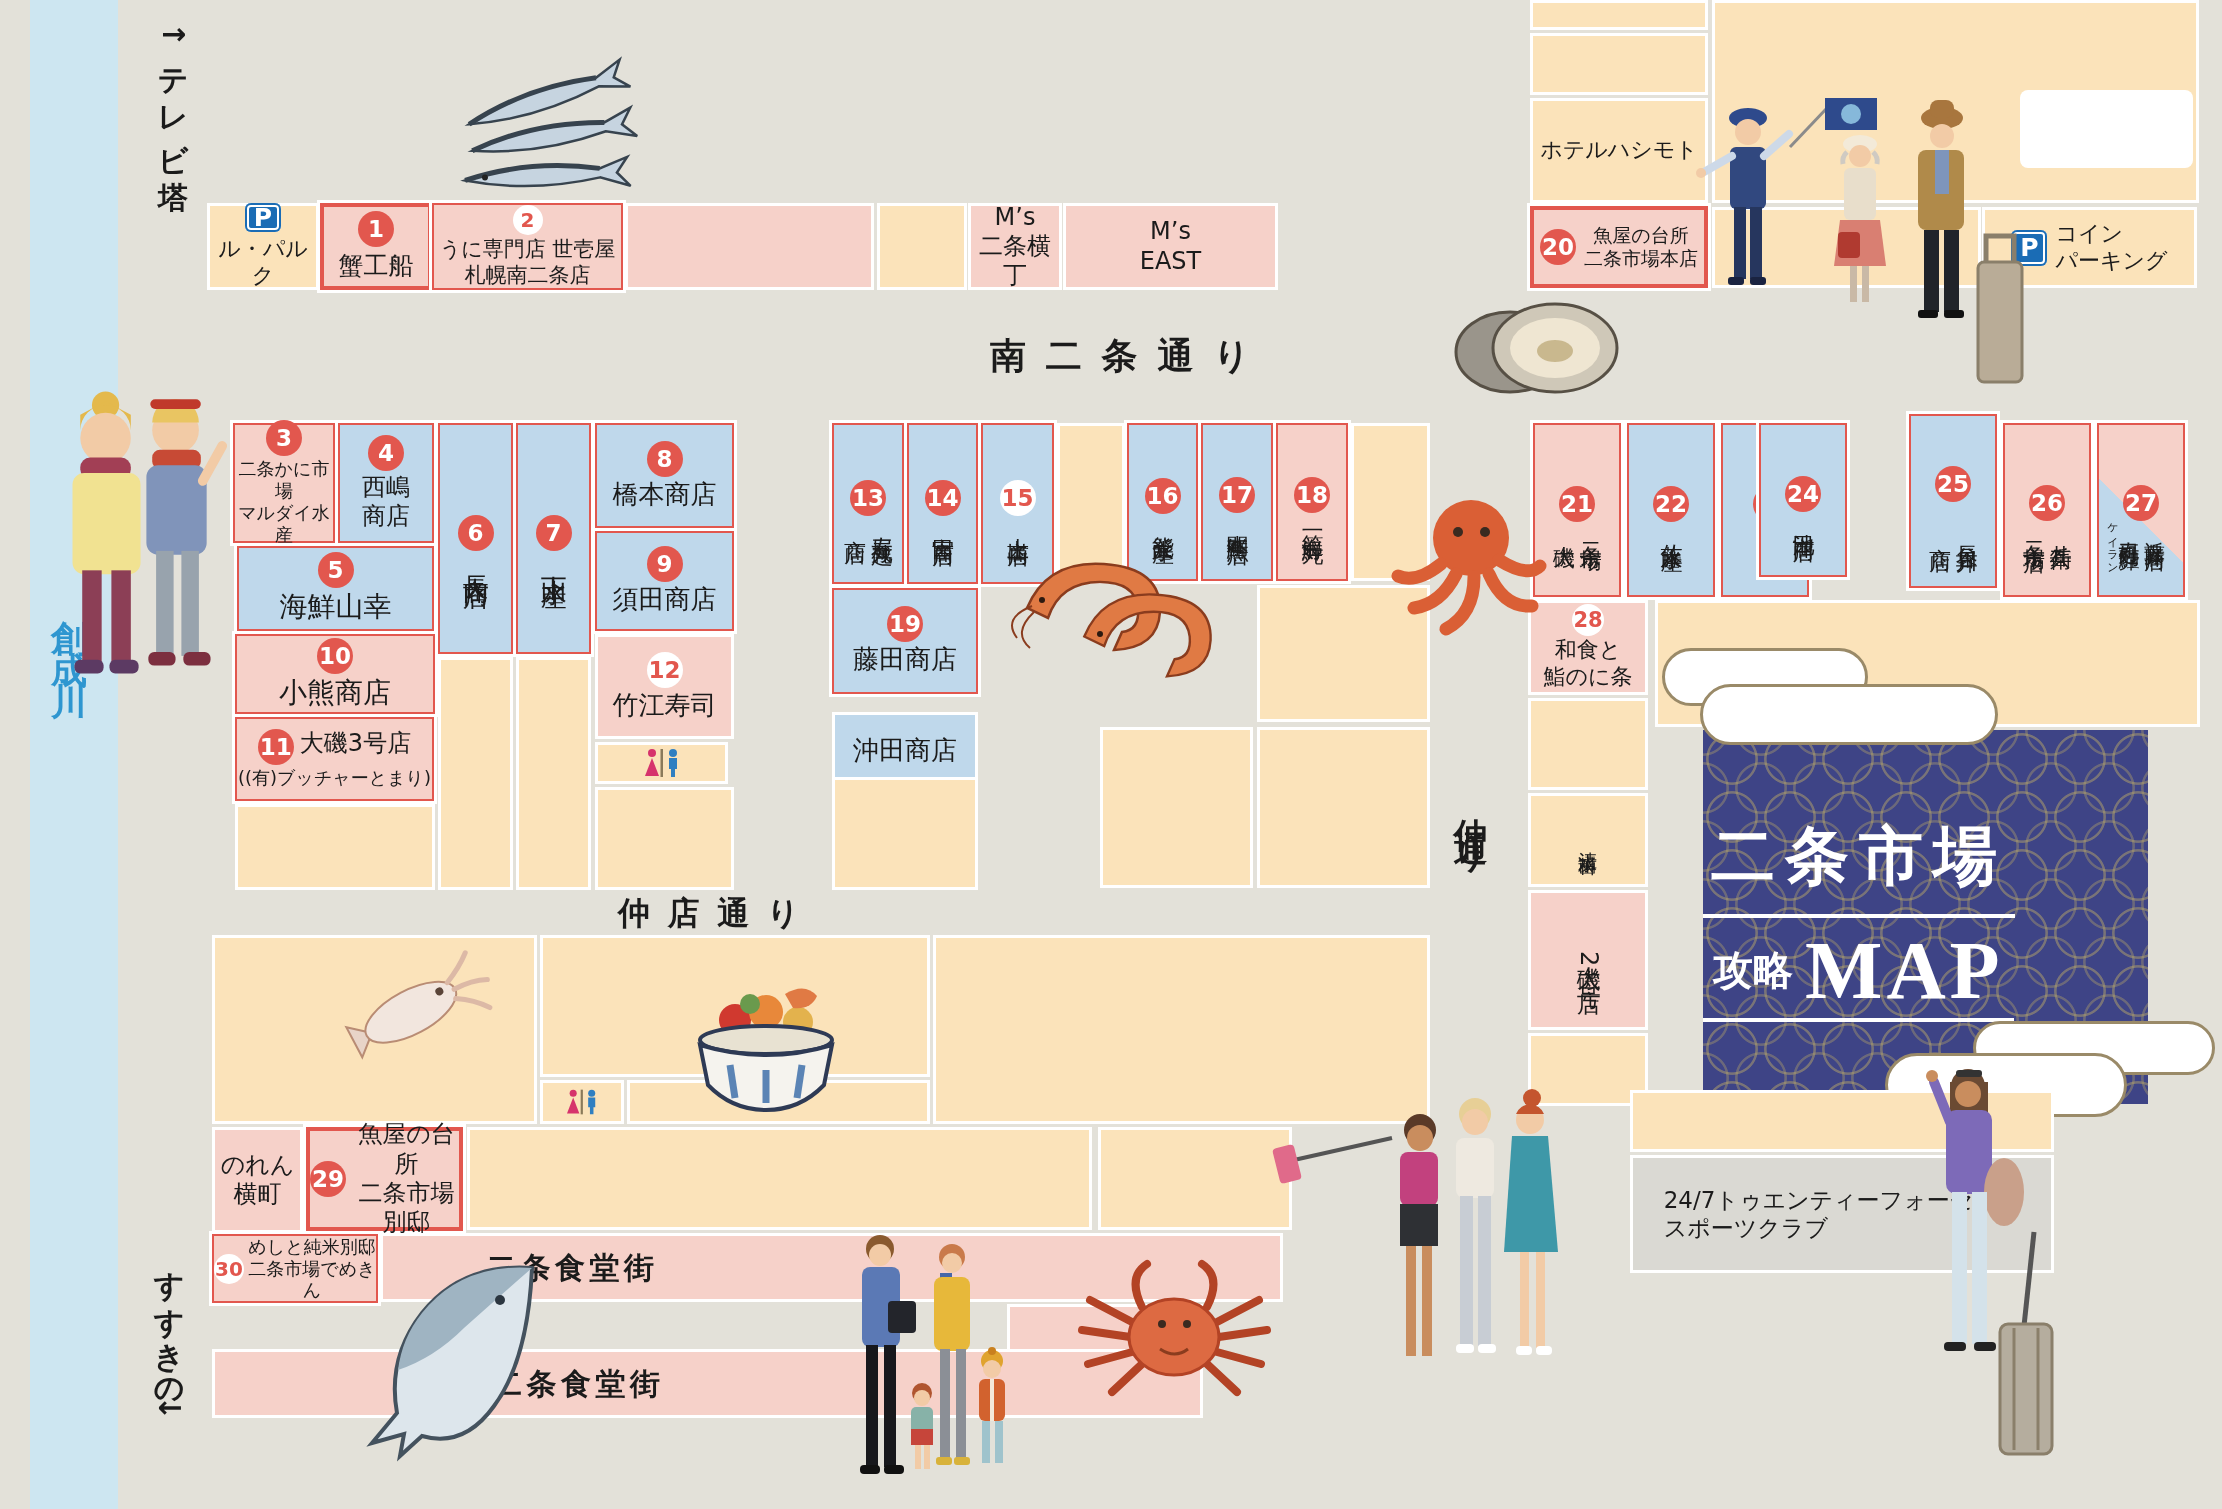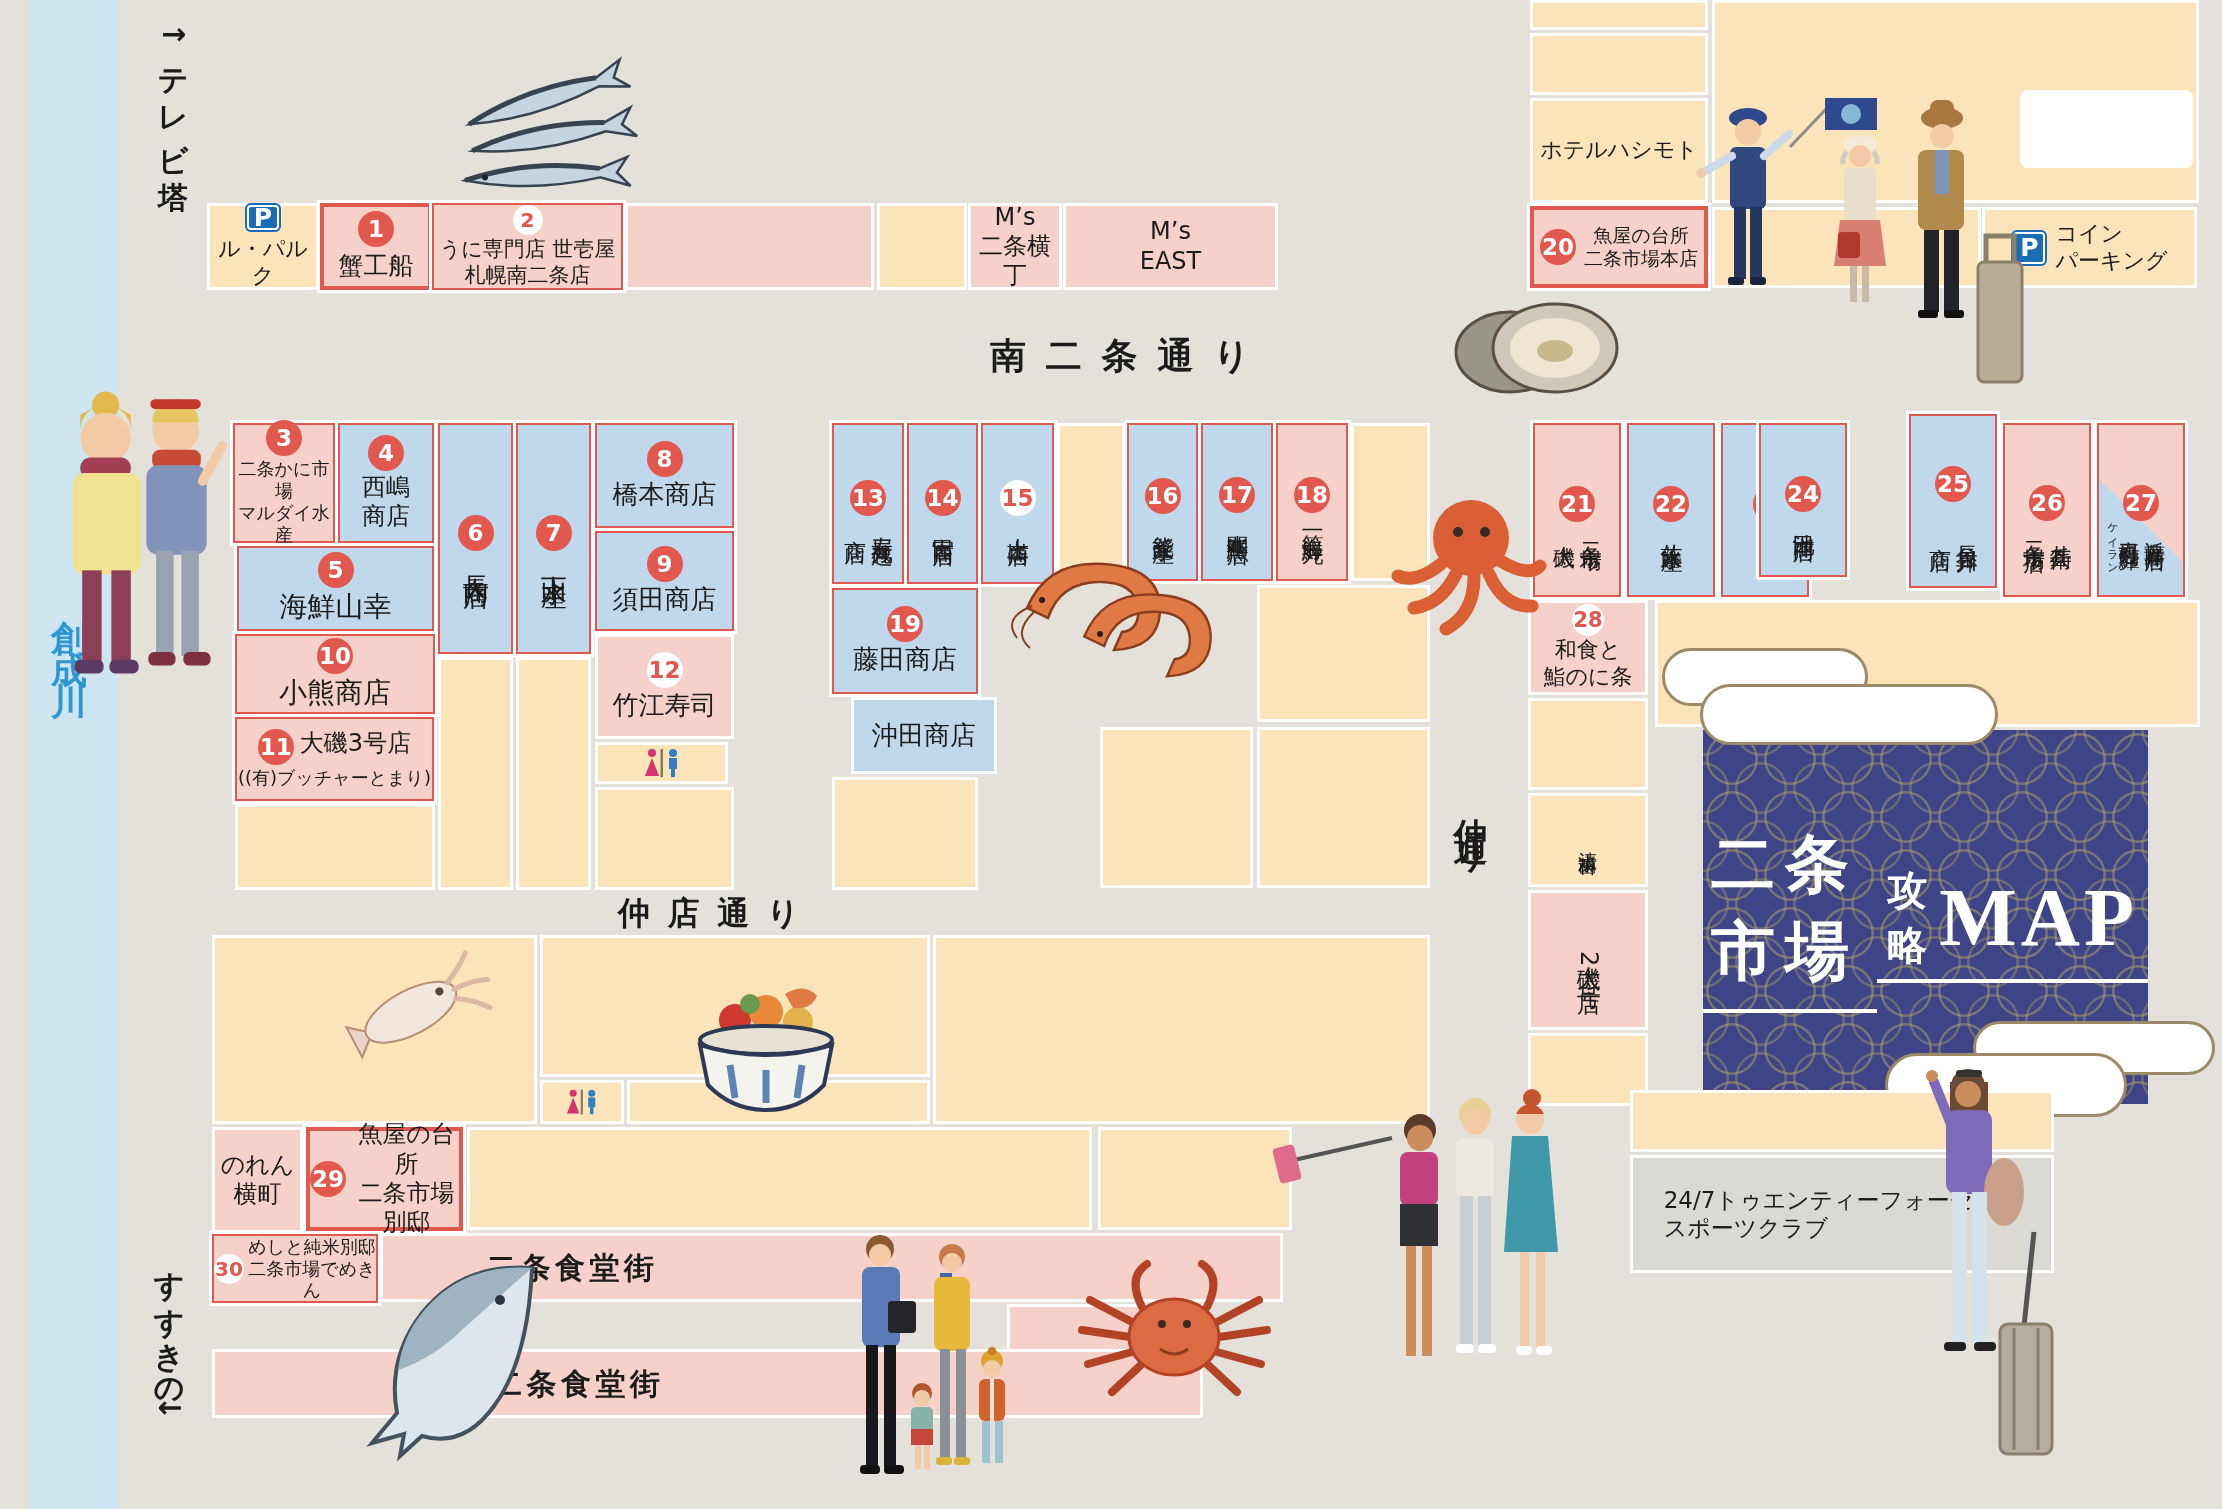--- a/index.html
+++ b/index.html
@@ -29,21 +29,21 @@
   .river-label{position:absolute;writing-mode:vertical-rl;font-size:36px;font-weight:700;
                color:#2e96d0;letter-spacing:0.85em;}
   .picon{display:inline-flex;align-items:center;justify-content:center;width:36px;height:36px;
          background:#1a6cb5;border-radius:6px;color:#fff;font-weight:700;font-size:25px;
          box-shadow:inset 0 0 0 2px #1a6cb5, inset 0 0 0 4px #fff;}
   .panel{position:absolute;left:1703px;top:730px;width:445px;height:374px;background:#3e4486;
          background-image:
            radial-gradient(circle, rgba(255,255,255,0) 56%, rgba(193,174,101,.45) 58%, rgba(193,174,101,.45) 62%, rgba(255,255,255,0) 64%),
            radial-gradient(circle, rgba(255,255,255,0) 56%, rgba(193,174,101,.35) 58%, rgba(193,174,101,.35) 62%, rgba(255,255,255,0) 64%);
          background-size:58px 58px,58px 58px;background-position:0 0,29px 29px;
-         display:flex;flex-direction:row;align-items:center;justify-content:center;color:#fff;}
+         display:flex;flex-direction:column;align-items:flex-start;justify-content:center;color:#fff;}
   .t1{font-size:64px;font-weight:700;letter-spacing:10px;padding:0 8px 14px;border-bottom:4px solid #fff;}
   .t2{display:flex;align-items:center;gap:12px;padding:12px 10px 6px;border-bottom:4px solid #fff;}
   .tk{font-size:40px;font-weight:700;}
   .tl{font-size:82px;font-family:"Liberation Serif","DejaVu Serif",serif;font-weight:700;letter-spacing:4px;line-height:1;}
   .cloud{position:absolute;background:#fff;border:3px solid #9a8a68;border-radius:999px;}
   .cutout{position:absolute;background:#fff;border-radius:8px;}
   .sports{position:absolute;left:1630px;top:1155px;width:424px;height:118px;background:#dad9d3;
           border:3px solid #fff;box-sizing:border-box;display:flex;align-items:center;justify-content:center;}
   .sports .name{font-size:23px;}
   .furi{position:absolute;left:5px;bottom:26px;writing-mode:vertical-rl;font-size:11px;letter-spacing:1px;color:#1b1b1b;}
@@ -190,21 +190,21 @@
   </div>
   <div class="cell pk rb" style="left:1276px;top:423px;width:72px;height:158px;">
     <span class="num">18</span>
     <span class="name v s22">第一海鮮丸</span>
   </div>
   <div class="cell or" style="left:1351px;top:423px;width:79px;height:158px;"></div>
   <div class="cell bl rb" style="left:832px;top:588px;width:146px;height:106px;gap:2px;">
     <span class="num">19</span>
     <span class="name s26">藤田商店</span>
   </div>
-  <div class="cell bl" style="left:832px;top:697px;width:146px;height:77px;margin-left:19px;">
+  <div class="cell bl" style="left:832px;top:712px;width:146px;height:77px;">
     <span class="name s26">沖田商店</span>
   </div>
   <div class="cell or" style="left:832px;top:777px;width:146px;height:113px;"></div>
   <div class="cell or" style="left:1257px;top:585px;width:173px;height:137px;"></div>
   <div class="cell or" style="left:1100px;top:727px;width:153px;height:161px;"></div>
   <div class="cell or" style="left:1257px;top:727px;width:173px;height:161px;"></div>
 
   <div class="cell pk rb" style="left:1533px;top:423px;width:88px;height:174px;">
     <span class="num">21</span>
     <span class="name v s22">二条市場

